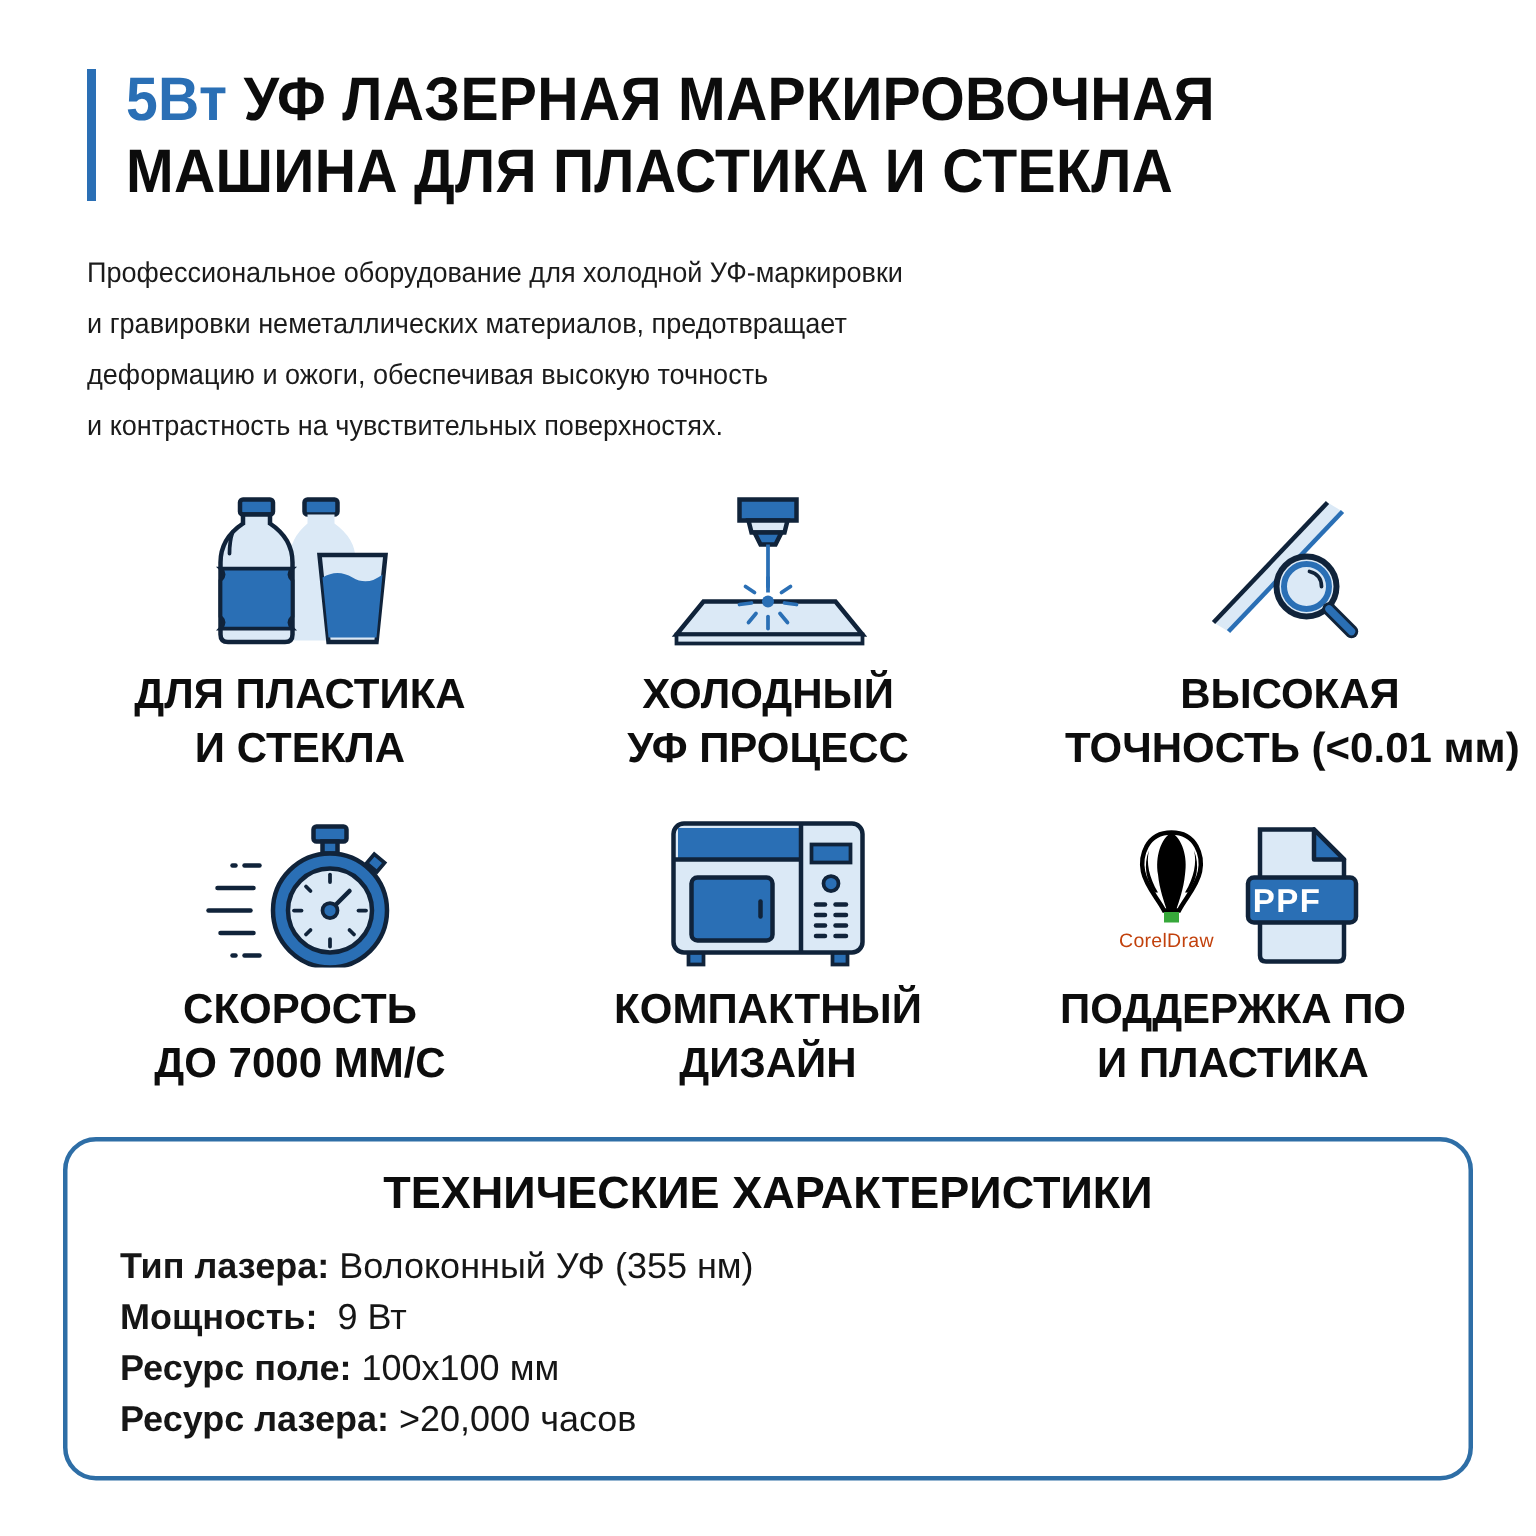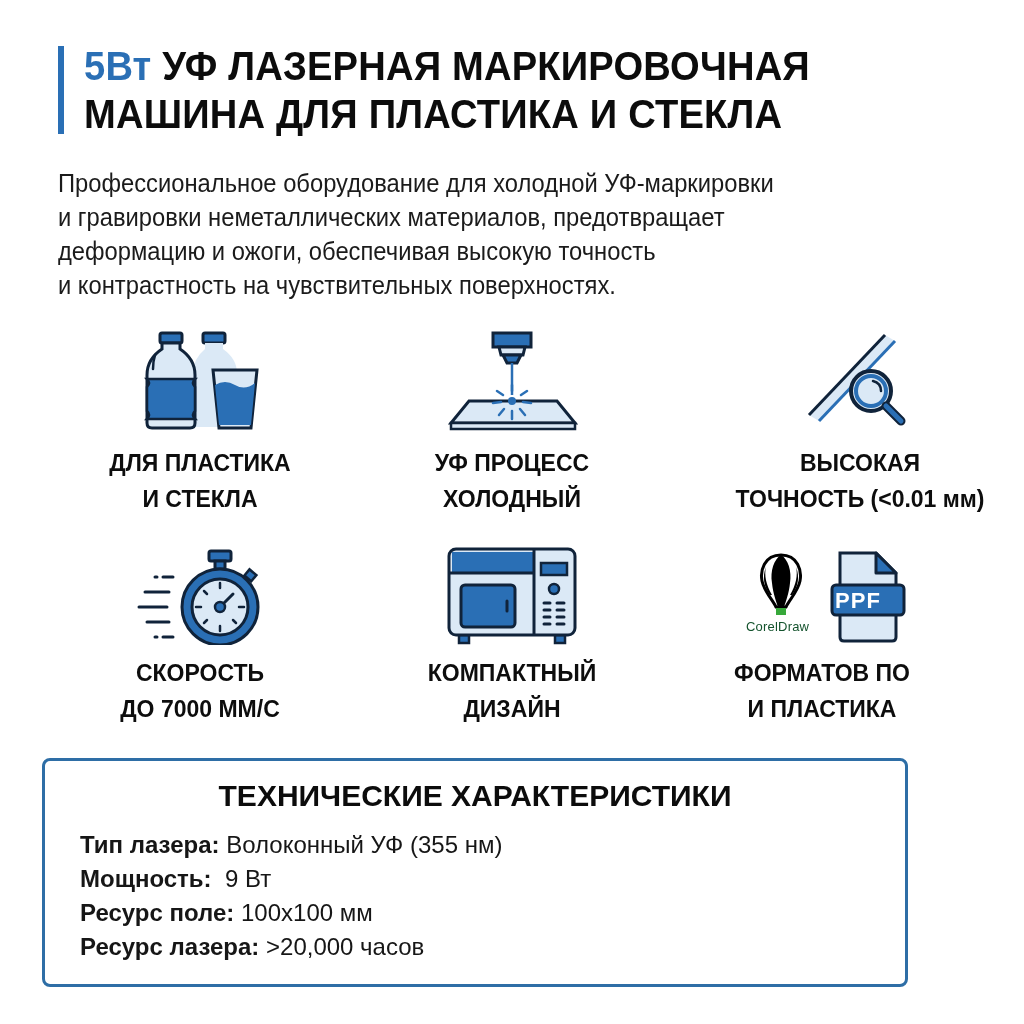--- a/index.html
+++ b/index.html
@@ -4,29 +4,29 @@
   <style>
     * { box-sizing: border-box; margin: 0; padding: 0; }
     html, body { width: 1024px; height: 1024px; background: #ffffff; overflow: hidden; }
     body { position: relative; font-family: "Liberation Sans", "DejaVu Sans", sans-serif; color: #111111; }
 
     .title-block { position: absolute; left: 58px; top: 42px; width: 920px; }
     .title-bar { position: absolute; left: 0; top: 4px; width: 6px; height: 88px; background: #2a6fb5; }
     .title { position: absolute; left: 26px; top: 0; font-weight: 700; font-size: 41px; line-height: 48px; letter-spacing: 0.2px; color: #0c0c0c; white-space: nowrap; transform: scaleX(0.93); transform-origin: left top; }
     .title .accent { color: #2a6fb5; }
 
-    .desc { position: absolute; left: 58px; top: 166px; width: 930px; font-size: 25px; line-height: 34px; color: #1b1b1b; }
+    .desc { position: absolute; left: 58px; top: 166px; width: 930px; font-size: 19px; line-height: 34px; color: #1b1b1b; }
     .desc span { display: block; white-space: nowrap; transform: scaleX(0.95); transform-origin: left top; }
 
     .feature { position: absolute; width: 300px; text-align: center; }
     .feature .icon { display: block; margin: 0 auto; }
-    .feature .label { position: absolute; left: 0; width: 300px; font-weight: 700; font-size: 23px; line-height: 36px; color: #0d0d0d; white-space: nowrap; }
+    .feature .label { position: absolute; left: 0; width: 300px; font-weight: 700; font-size: 28px; line-height: 36px; color: #0d0d0d; white-space: nowrap; }
     .feature .label span { display: block; }
 
-    .specs { position: absolute; left: 42px; top: 758px; width: 866px; height: 229px; border: 3px solid #2e6ea6; border-radius: 8px; }
+    .specs { position: absolute; left: 42px; top: 758px; width: 940px; height: 229px; border: 3px solid #2e6ea6; border-radius: 22px; }
     .specs-title { position: absolute; left: 0; top: 18px; width: 100%; text-align: center; font-weight: 700; font-size: 30px; line-height: 34px; color: #0c0c0c; }
     .spec-row { position: absolute; left: 35px; font-size: 24px; line-height: 32px; white-space: nowrap; color: #161616; }
     .spec-row .k { font-weight: 700; }
     .spec-row .v { font-weight: 400; }
   </style>
 </head>
 <body>
 
 <div class="title-block">
   <div class="title-bar"></div>
@@ -77,22 +77,22 @@
       <line x1="60" y1="66" x2="66" y2="70"></line>
       <line x1="90" y1="66" x2="84" y2="70"></line>
       <line x1="56" y1="78" x2="64" y2="77"></line>
       <line x1="94" y1="78" x2="86" y2="77"></line>
       <line x1="62" y1="90" x2="67" y2="84"></line>
       <line x1="88" y1="90" x2="83" y2="84"></line>
       <line x1="75" y1="86" x2="75" y2="94"></line>
     </g>
   </svg>
   <div class="label" style="top:120px;">
+    <span>ХОЛОДНЫЙ</span>
     <span>УФ ПРОЦЕСС</span>
-    <span>ХОЛОДНЫЙ</span>
   </div>
 </div>
 
 <div class="feature" style="left:710px; top:325px;">
   <svg class="icon" width="150" height="110" viewBox="0 0 150 110">
     <path d="M100 10 L110 16 L34 96 L24 90 Z" fill="#dbe9f6"></path>
     <line x1="100" y1="10" x2="24" y2="90" stroke="#10233a" stroke-width="3"></line>
     <line x1="110" y1="16" x2="34" y2="96" stroke="#2a6fb5" stroke-width="3"></line>
     <circle cx="86" cy="66" r="20" fill="#dbe9f6" stroke="#10233a" stroke-width="4"></circle>
     <circle cx="86" cy="66" r="15" fill="#dbe9f6" stroke="#2a6fb5" stroke-width="4"></circle>
@@ -171,30 +171,30 @@
 
 <div class="feature" style="left:678px; top:545px;">
   <div style="position:relative; width:300px; height:100px;">
     <svg style="position:absolute; left:80px; top:8px;" width="46" height="64" viewBox="0 0 46 64">
       <path d="M23 2 C6 2 2 18 4 28 C6 38 14 46 18 54 L28 54 C32 46 40 38 42 28 C44 18 40 2 23 2 Z" fill="#ffffff" stroke="#000" stroke-width="3"></path>
       <path d="M23 2 C16 6 12 18 14 30 C15 40 18 48 20 54 L26 54 C28 48 31 40 32 30 C34 18 30 6 23 2 Z" fill="#000"></path>
       <path d="M8 14 C6 22 8 32 14 42 L12 42 C6 34 4 24 8 14 Z" fill="#000"></path>
       <path d="M38 14 C40 22 38 32 32 42 L34 42 C40 34 42 24 38 14 Z" fill="#000"></path>
       <rect x="18" y="55" width="10" height="7" fill="#37a83a"></rect>
     </svg>
-    <div style="position:absolute; left:68px; top:74px; font-size:13px; color:#14532d; letter-spacing:0.2px;">CorelDraw</div>
+    <div style="position:absolute; left:68px; top:74px; font-size:13px; color:#c2410c; letter-spacing:0.2px;">CorelDraw</div>
     <svg style="position:absolute; left:150px; top:4px;" width="80" height="96" viewBox="0 0 80 96">
       <path d="M12 4 L48 4 L68 24 L68 88 Q68 92 64 92 L16 92 Q12 92 12 88 Z" fill="#dbe9f6" stroke="#10233a" stroke-width="3"></path>
       <path d="M48 4 L48 24 L68 24 Z" fill="#2a6fb5" stroke="#10233a" stroke-width="3" stroke-linejoin="round"></path>
       <rect x="4" y="36" width="72" height="30" rx="4" fill="#2a6fb5" stroke="#10233a" stroke-width="3"></rect>
     </svg>
     <div style="position:absolute; left:154px; top:43px; width:52px; text-align:center; font-weight:700; font-size:22px; color:#ffffff; letter-spacing:1px;">PPF</div>
   </div>
   <div class="label" style="top:110px; left:-6px;">
-    <span>ФОРМАТОВ ПО</span>
+    <span>ПОДДЕРЖКА ПО</span>
     <span>И ПЛАСТИКА</span>
   </div>
 </div>
 
 <div class="specs">
   <div class="specs-title">ТЕХНИЧЕСКИЕ ХАРАКТЕРИСТИКИ</div>
   <div class="spec-row" style="top:68px;">
     <span class="k">Тип лазера:</span><span class="v" style="white-space:pre;"> Волоконный УФ (355 нм)</span>
   </div>
   <div class="spec-row" style="top:102px;">

